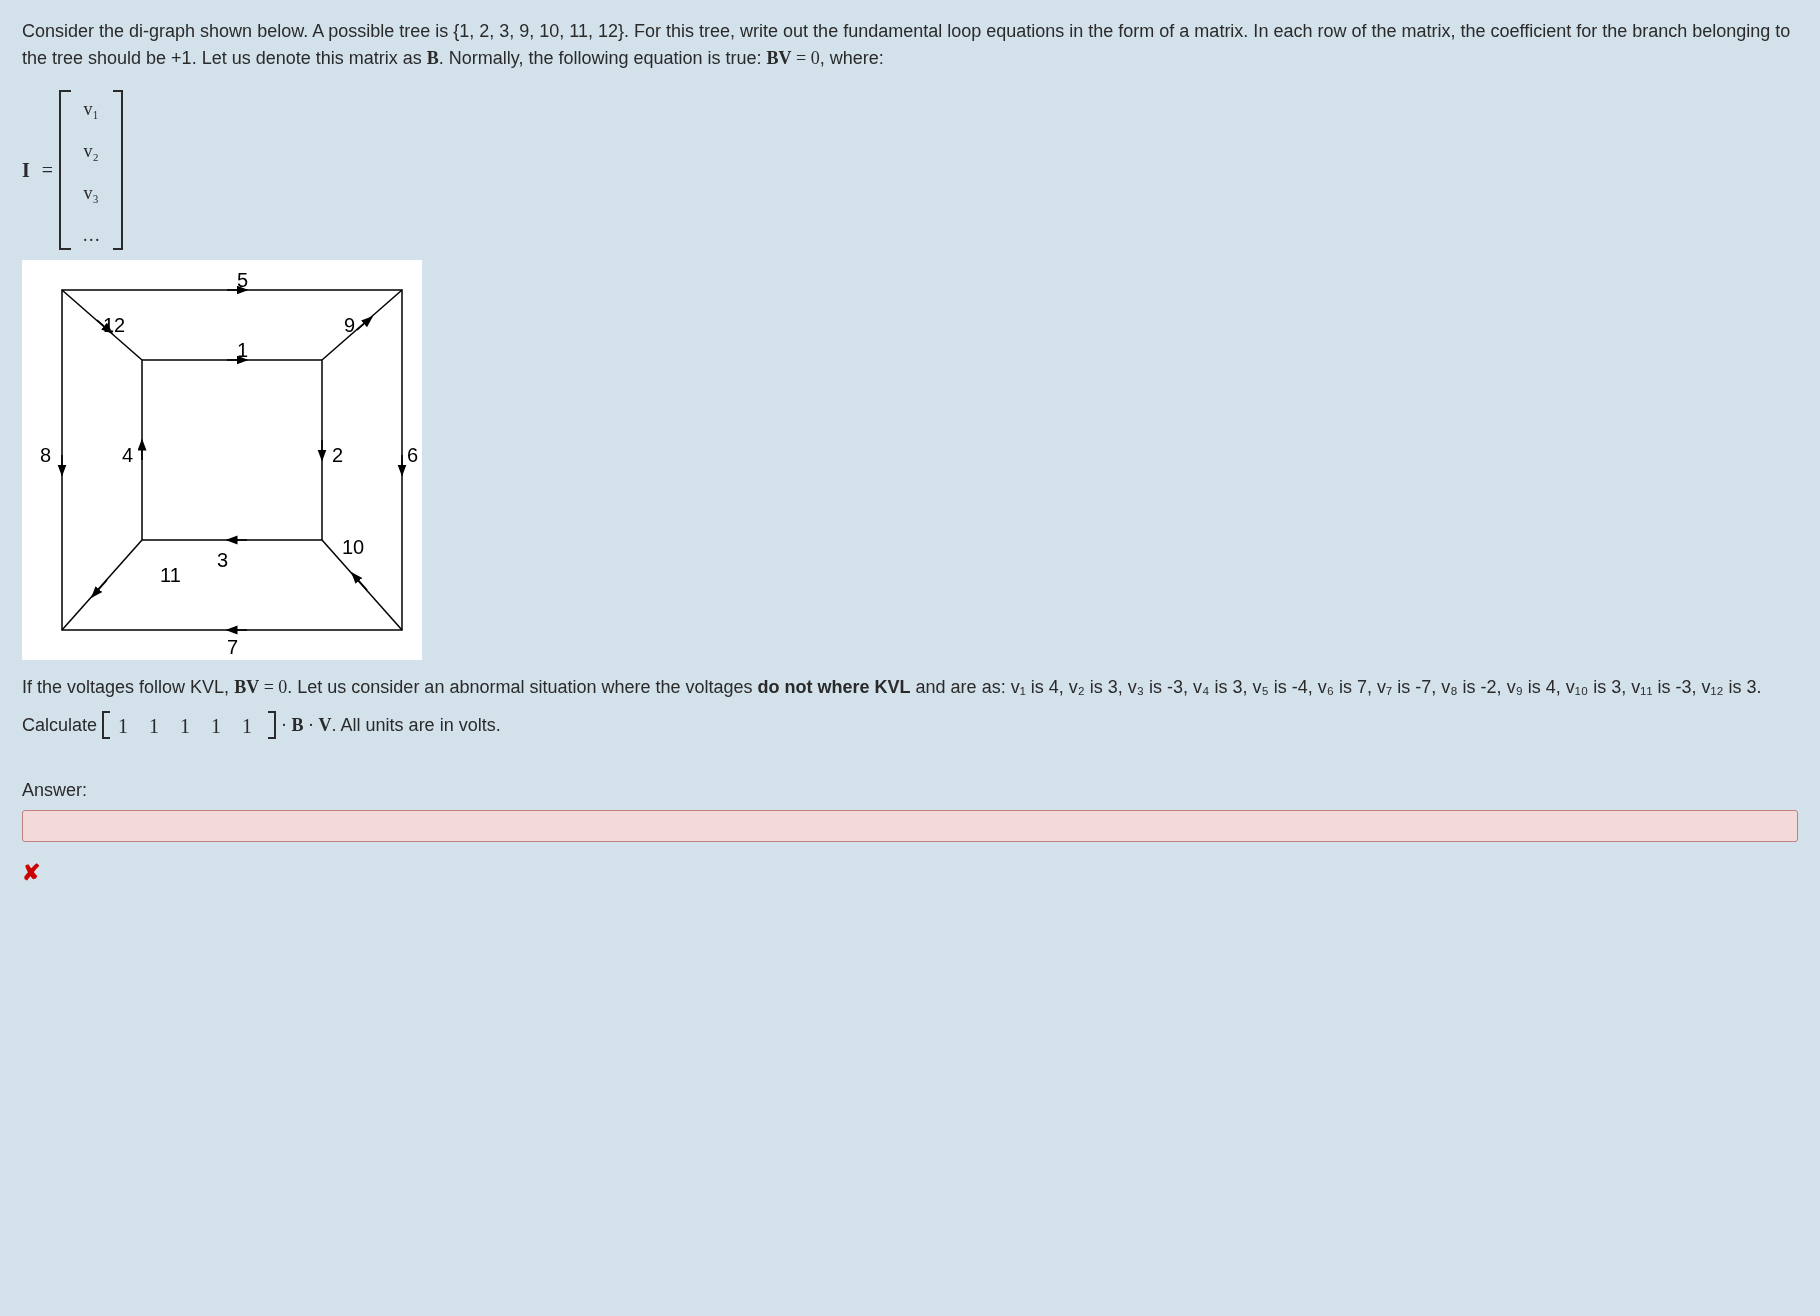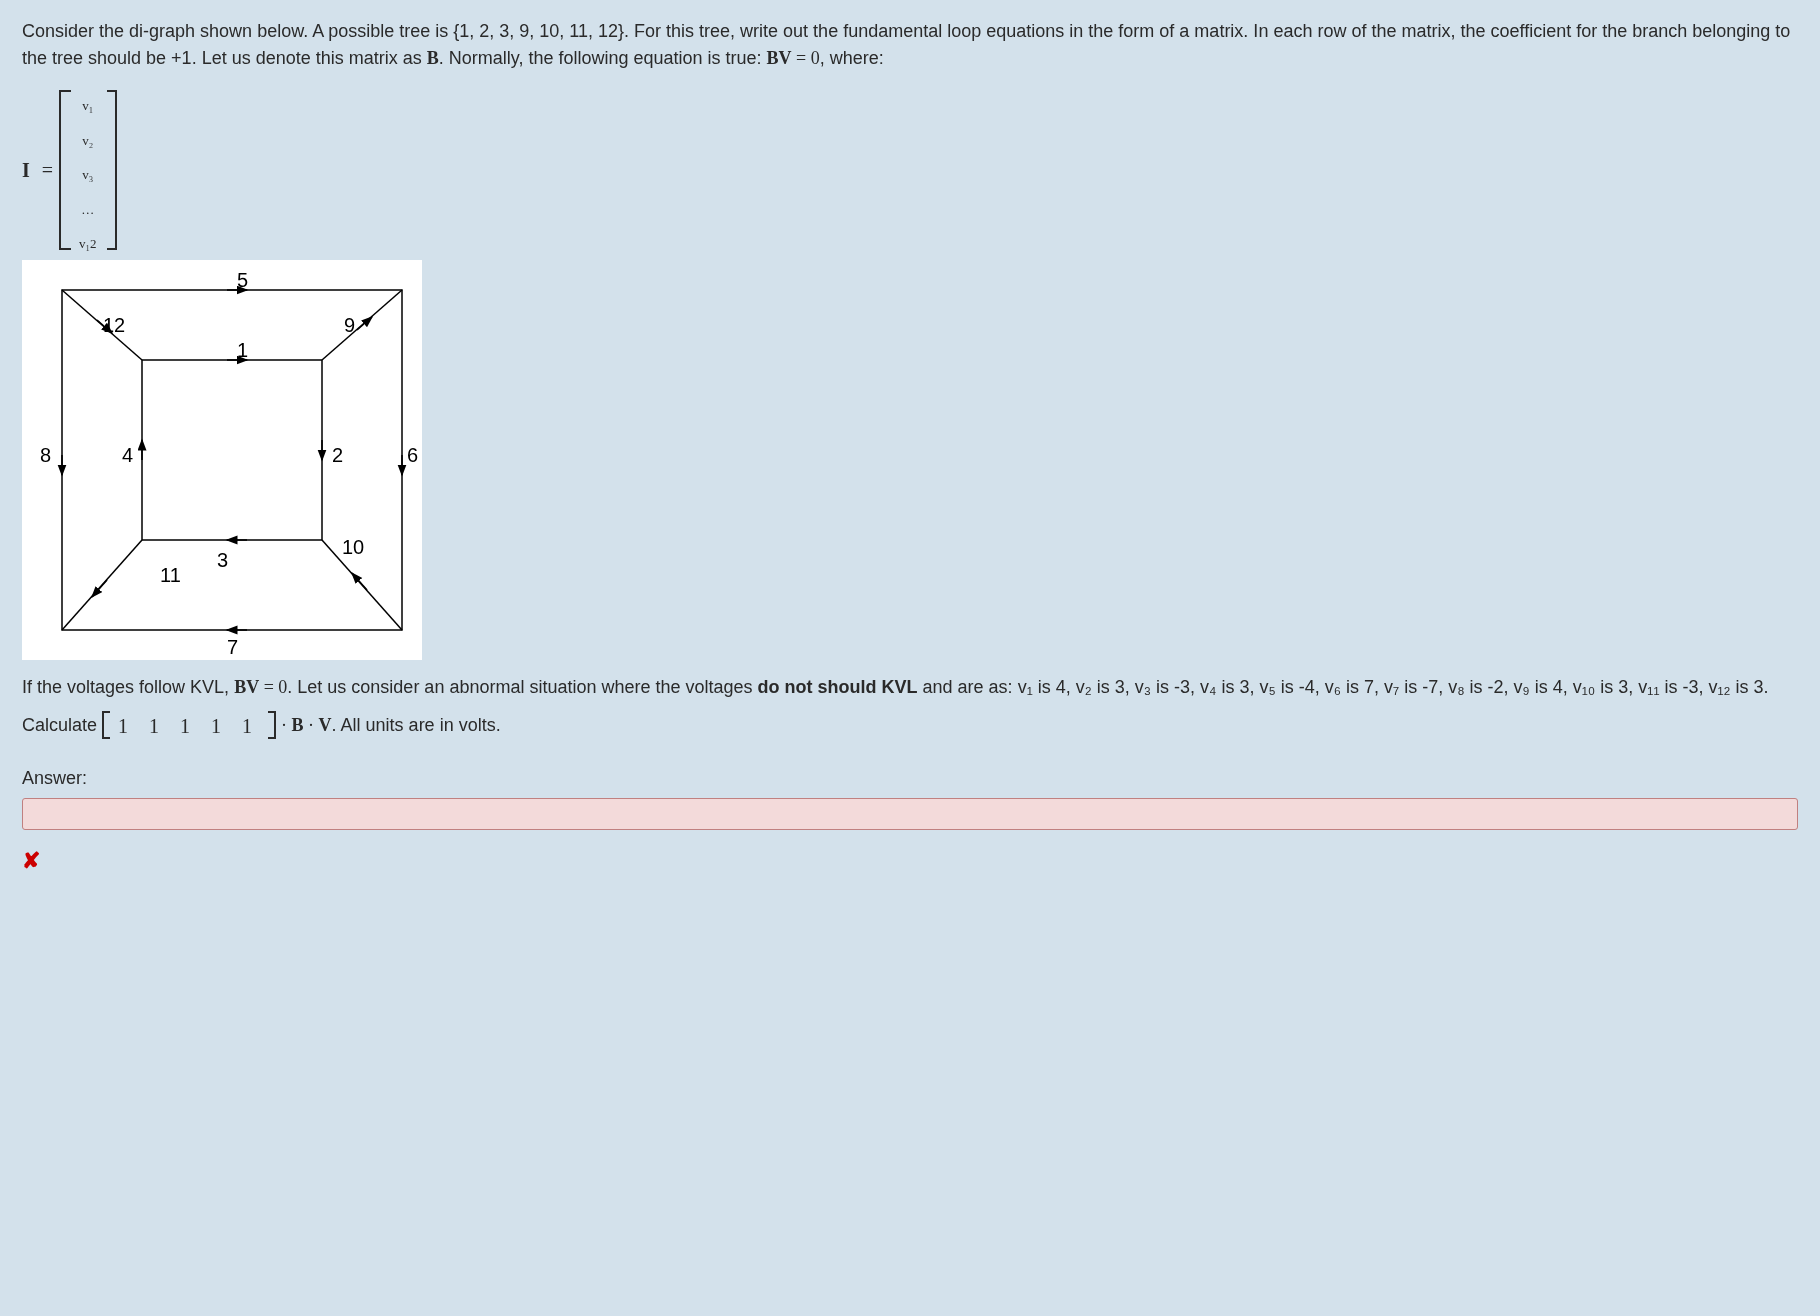--- a/index.html
+++ b/index.html
@@ -45,21 +45,21 @@
   .bracket-col.right {
     border-left: 0;
     border-right: 2px solid #2a2a2a;
   }
   .bracket-arm { width: 10px; height: 2px; background: #2a2a2a; }
   .vector-entries {
     display: flex;
     flex-direction: column;
     padding: 6px 10px;
     font-family: 'Times New Roman', serif;
-    font-size: 13px;
+    font-size: 18px;
     gap: 15px;
     align-items: center;
     height: 160px;
     justify-content: space-around;
   }
   .vector-entries span { white-space: nowrap; }
 
   .graph-box {
     background: #fff;
     width: 400px;
@@ -86,21 +86,21 @@
   .rb-left, .rb-right {
     display: inline-block;
     width: 8px; height: 28px;
     border-top: 2px solid #2a2a2a;
     border-bottom: 2px solid #2a2a2a;
   }
   .rb-left { border-left: 2px solid #2a2a2a; }
   .rb-right { border-right: 2px solid #2a2a2a; }
   .rb-content { padding: 0 8px; letter-spacing: 8px; }
 
-  .answer-block { margin-top: 24px; }
+  .answer-block { margin-top: 36px; }
   .answer-label { margin-bottom: 6px; }
   .answer-input {
     width: 100%;
     height: 32px;
     border: 1px solid #c08080;
     background: #f3dada;
     border-radius: 3px;
     padding: 4px 8px;
     font-size: 16px;
   }
@@ -191,21 +191,21 @@
   <span class="edge-label" style="left:100px; top:180px;">4</span>
   <span class="edge-label" style="left:310px; top:180px;">2</span>
   <span class="edge-label" style="left:385px; top:180px;">6</span>
   <span class="edge-label" style="left:195px; top:285px;">3</span>
   <span class="edge-label" style="left:320px; top:272px;">10</span>
   <span class="edge-label" style="left:90px;  top:300px;margin-left:48px;">11</span>
   <span class="edge-label" style="left:205px; top:372px;">7</span>
 </div>
 
 <div class="problem-text">
-  <span>If the voltages follow KVL, </span><span class="math bold">BV</span><span class="math"> = 0</span><span>. Let us consider an abnormal situation where the voltages </span><span class="bold">do not should KVL</span><span> and are as: v₁ is 4, v₂ is 3, v₃ is -3, v₄ is 3, v₅ is -4, v₆ is 7, v₇ is -7, v₈ is -2, v₉ is 4, v₁₀ is 3, v₁₁ is -3, v₁₂ is 3.</span>
+  <span>If the voltages follow KVL, </span><span class="math bold">BV</span><span class="math"> = 0</span><span>. Let us consider an abnormal situation where the voltages </span><span class="bold">do not where KVL</span><span> and are as: v₁ is 4, v₂ is 3, v₃ is -3, v₄ is 3, v₅ is -4, v₆ is 7, v₇ is -7, v₈ is -2, v₉ is 4, v₁₀ is 3, v₁₁ is -3, v₁₂ is 3.</span>
 </div>
 
 <div class="problem-text">
   <span>Calculate </span>
   <span class="row-bracket row-vector">
     <span class="rb-left"></span>
     <span class="rb-content math">1 1 1 1 1</span>
     <span class="rb-right"></span>
   </span>
   <span class="math"> · </span><span class="math bold">B</span><span class="math"> · </span><span class="math bold">V</span><span>. All units are in volts.</span>

